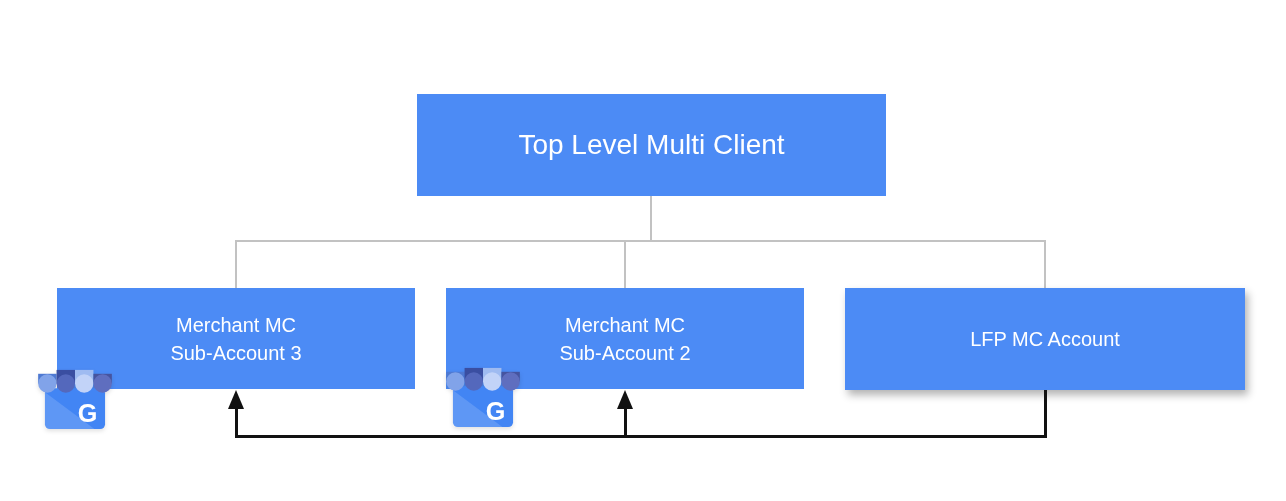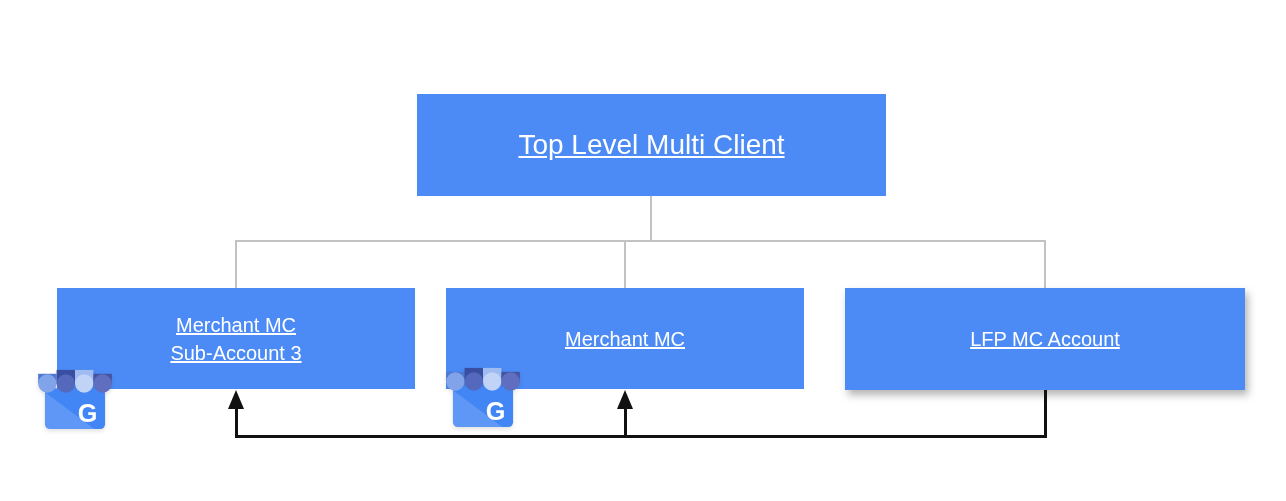--- a/index.html
+++ b/index.html
@@ -10,21 +10,20 @@
   }
   html,body{margin:0;padding:0;background:#fff;}
   .canvas{
     position:relative;width:1286px;height:501px;background:#fff;overflow:hidden;
     font-family:"Liberation Sans",sans-serif;
   }
   .box{
     position:absolute;background:var(--box-blue);color:var(--text-white);
     display:flex;flex-direction:column;align-items:center;justify-content:center;
     text-align:center;
-    text-decoration:underline;
   }
   .box.root{left:417px;top:94px;width:469px;height:102px;font-size:28px;line-height:40px;}
   .box.sub{font-size:20px;line-height:28px;}
   .box.sub1{left:57px;top:288px;width:358px;height:101px;}
   .box.sub2{left:446px;top:288px;width:358px;height:101px;}
   .box.lfp{left:845px;top:288px;width:400px;height:102px;box-shadow:3px 5px 8px rgba(0,0,0,0.30);}
   .gline{position:absolute;background:var(--connector-gray);}
   .g-v-root{left:650px;top:196px;width:2px;height:45px;}
   .g-h{left:235px;top:240px;width:811px;height:2px;}
   .g-v-left{left:235px;top:242px;width:2px;height:46px;}
@@ -60,20 +59,21 @@
   <div class="gline g-v-left"></div>
   <div class="gline g-v-mid"></div>
   <div class="gline g-v-right"></div>
 
   <div class="box sub sub1">
     <div>Merchant MC</div>
     <div>Sub-Account 3</div>
   </div>
   <div class="box sub sub2">
     <div>Merchant MC</div>
+    <div>Sub-Account 2</div>
   </div>
   <div class="box sub lfp">
     <div>LFP MC Account</div>
   </div>
 
   <div class="bline b-v-lfp"></div>
   <div class="bline b-h"></div>
   <div class="bline b-stub1"></div>
   <div class="arrowhead head1"></div>
   <div class="bline b-stub2"></div>

